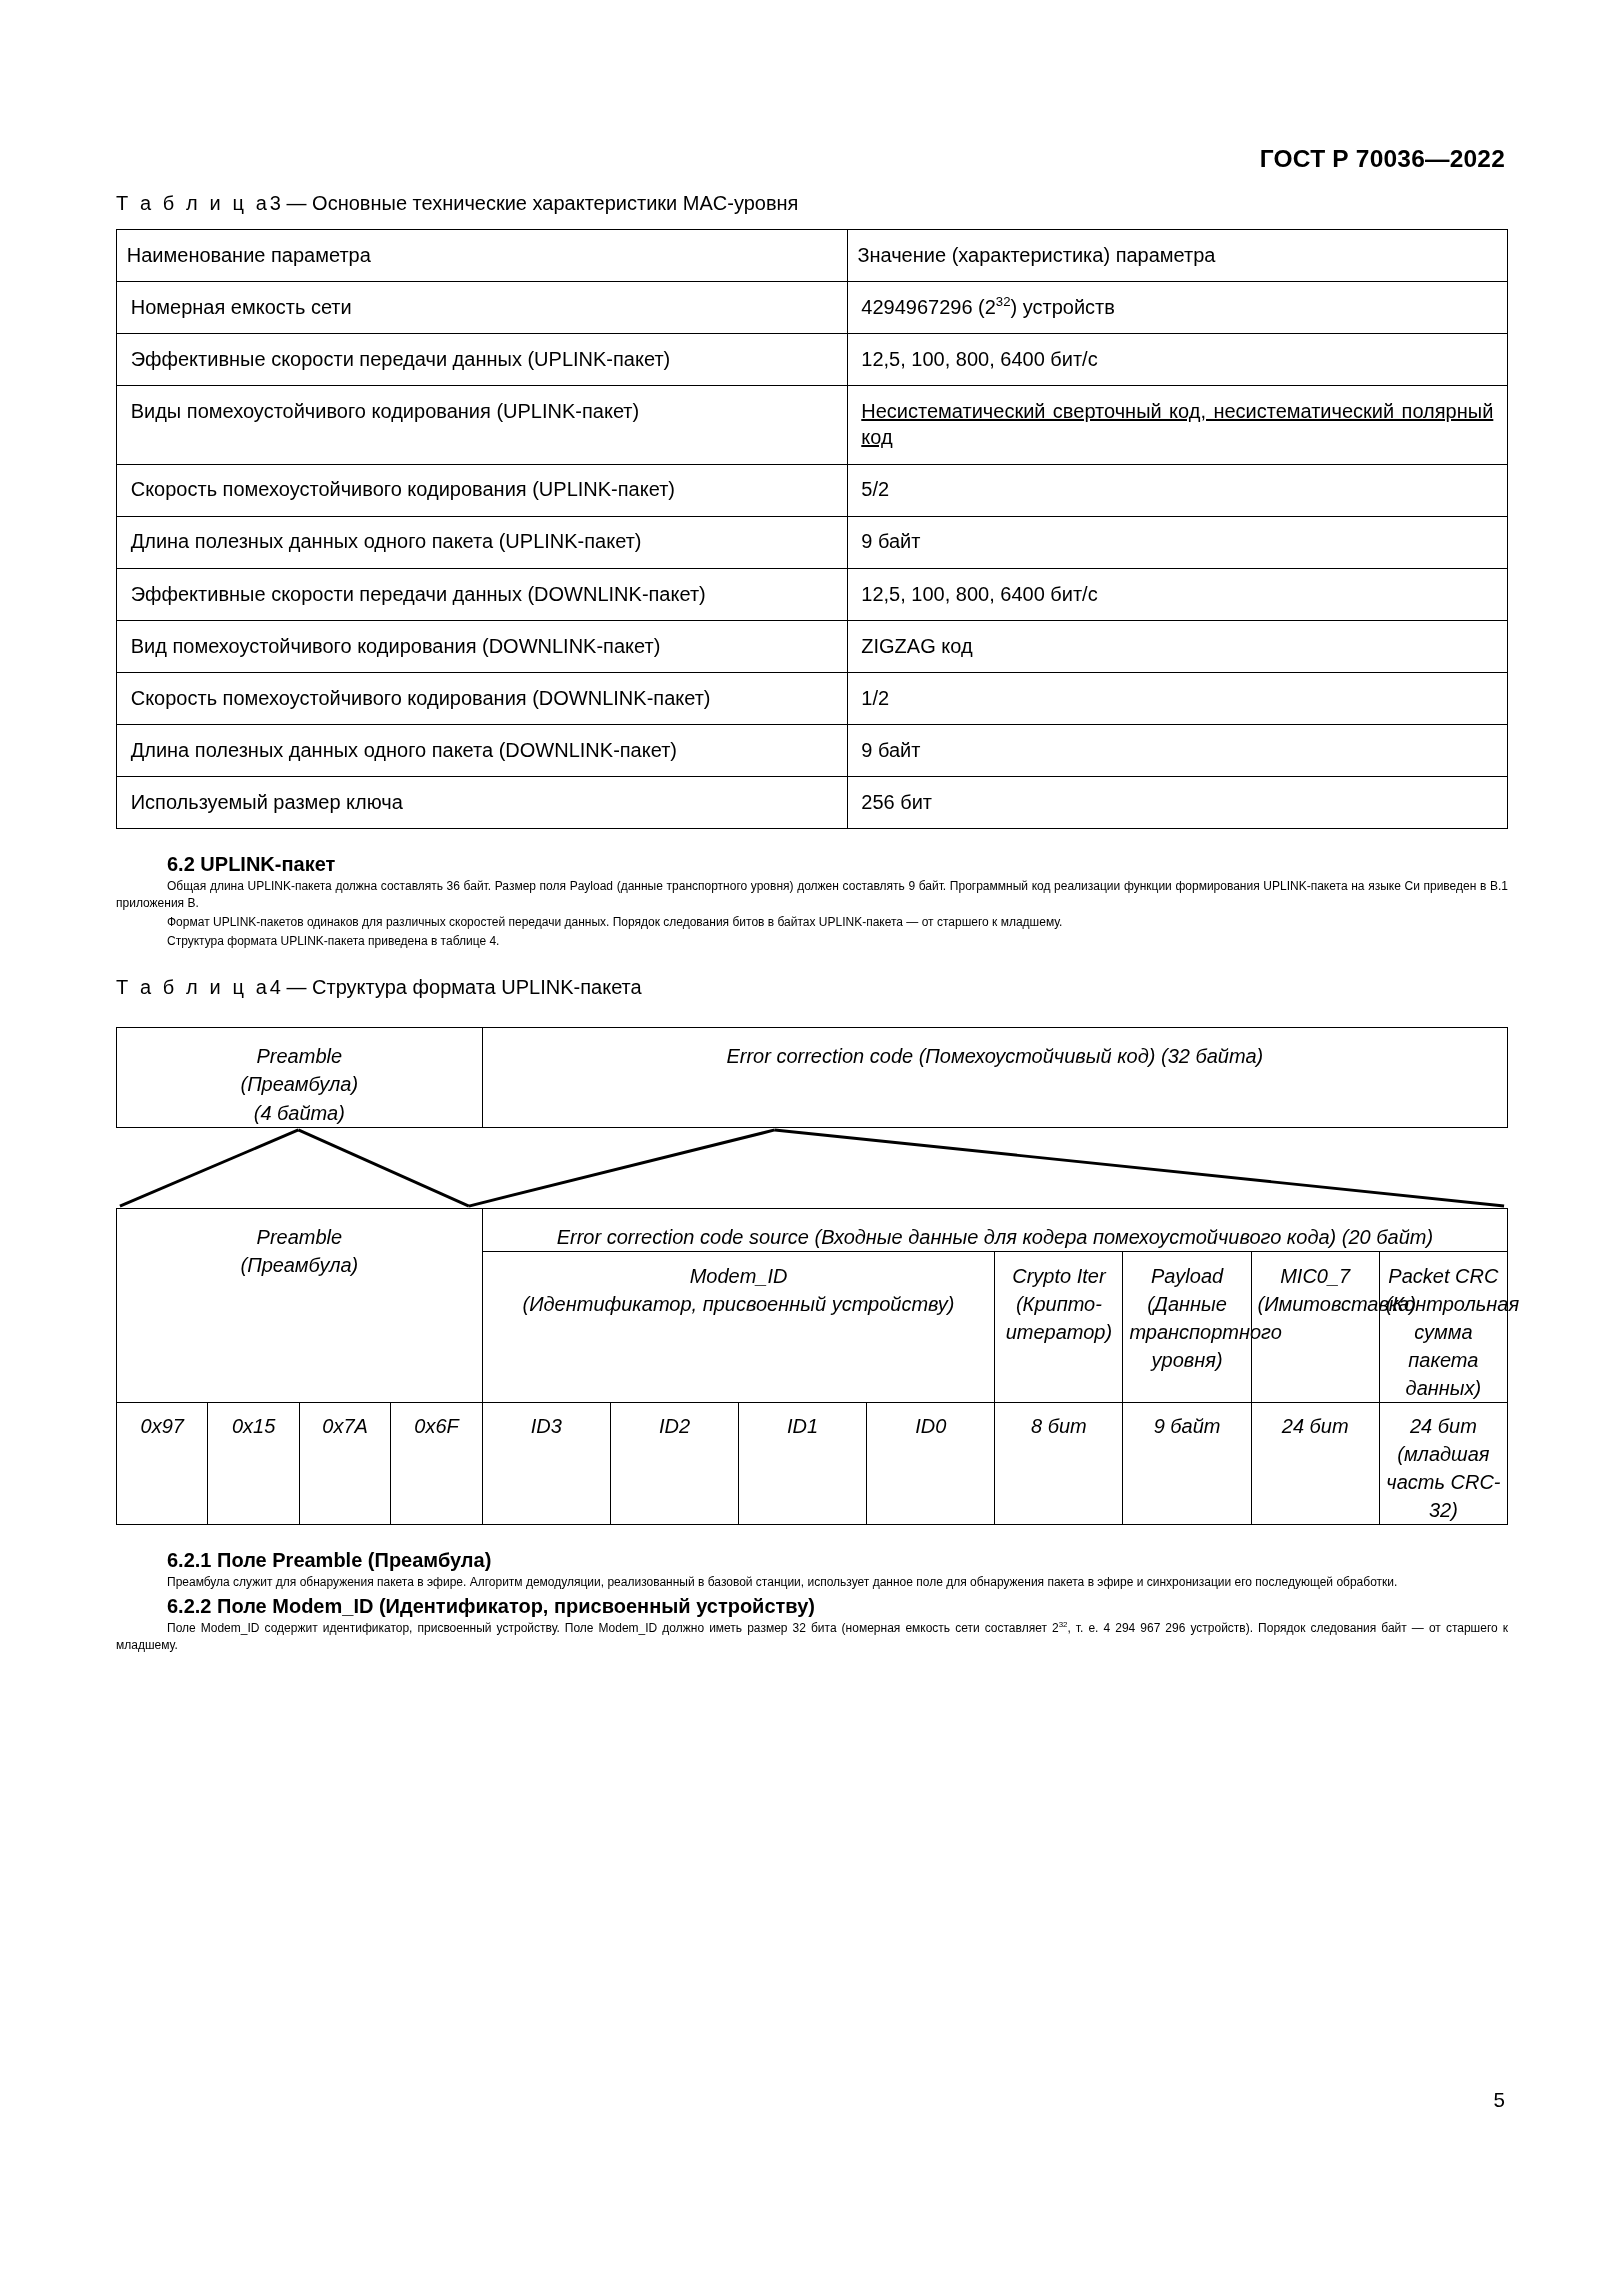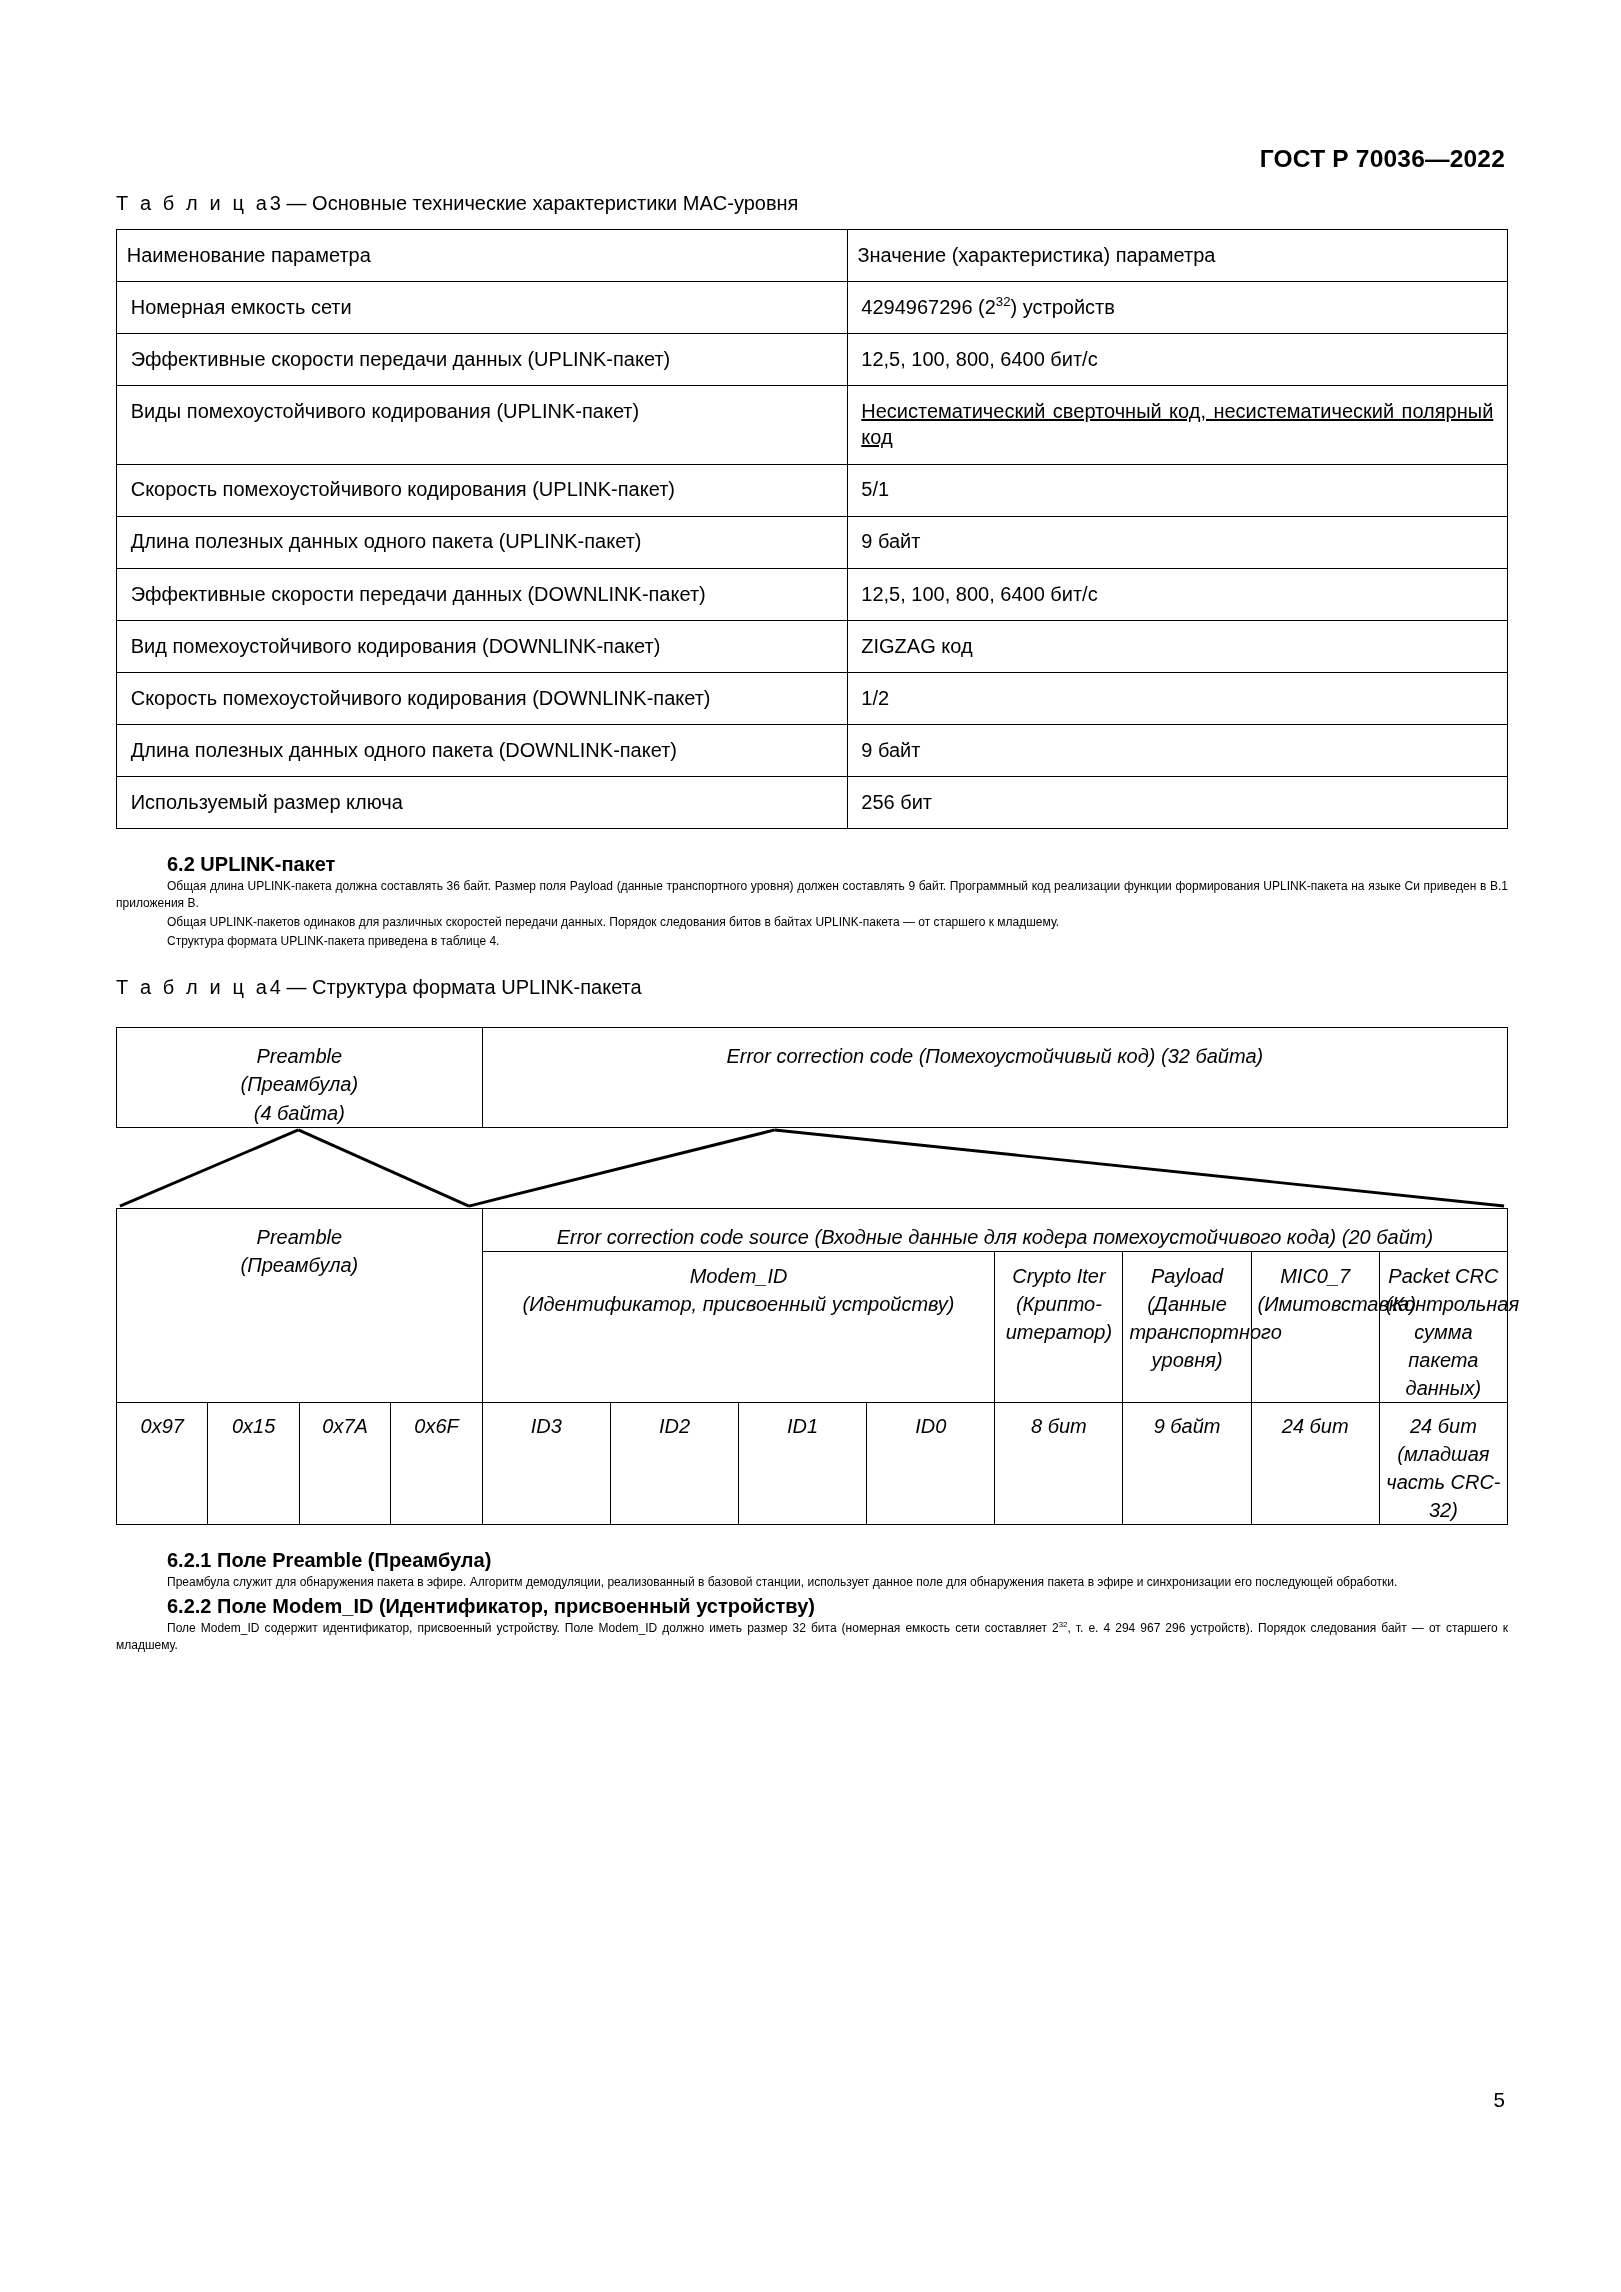--- a/index.html
+++ b/index.html
@@ -130,21 +130,21 @@
         <tr>
           <td class="c1">Эффективные скорости передачи данных (UPLINK-пакет)</td>
           <td>12,5, 100, 800, 6400 бит/с</td>
         </tr>
         <tr>
           <td class="c1">Виды помехоустойчивого кодирования (UPLINK-пакет)</td>
           <td class="jst">Несистематический сверточный код, несистематический полярный код</td>
         </tr>
         <tr>
           <td class="c1">Скорость помехоустойчивого кодирования (UPLINK-пакет)</td>
-          <td>5/1</td>
+          <td>5/2</td>
         </tr>
         <tr>
           <td class="c1">Длина полезных данных одного пакета (UPLINK-пакет)</td>
           <td>9 байт</td>
         </tr>
         <tr>
           <td class="c1">Эффективные скорости передачи данных (DOWNLINK-пакет)</td>
           <td>12,5, 100, 800, 6400 бит/с</td>
         </tr>
         <tr>
@@ -161,21 +161,21 @@
         </tr>
         <tr>
           <td class="c1">Используемый размер ключа</td>
           <td>256 бит</td>
         </tr>
       </tbody>
     </table>
 
     <div class="h3">6.2 UPLINK-пакет</div>
     <p class="body">Общая длина UPLINK-пакета должна составлять 36 байт. Размер поля Payload (данные транспортного уровня) должен составлять 9 байт. Программный код реализации функции формирования UPLINK-пакета на языке Си приведен в В.1 приложения В.</p>
-    <p class="body">Общая UPLINK-пакетов одинаков для различных скоростей передачи данных. Порядок следования битов в байтах UPLINK-пакета — от старшего к младшему.</p>
+    <p class="body">Формат UPLINK-пакетов одинаков для различных скоростей передачи данных. Порядок следования битов в байтах UPLINK-пакета — от старшего к младшему.</p>
     <p class="body">Структура формата UPLINK-пакета приведена в таблице 4.</p>
 
     <div class="tbl-caption" style="margin-top:25.5px;"><span class="word">Т а б л и ц а</span><span class="num">4</span><span> — </span><span>Структура формата UPLINK-пакета</span></div>
 
     <div class="t4wrap">
 
       <table class="t4a">
         <tbody>
             <tr>
           <td class="pre">

